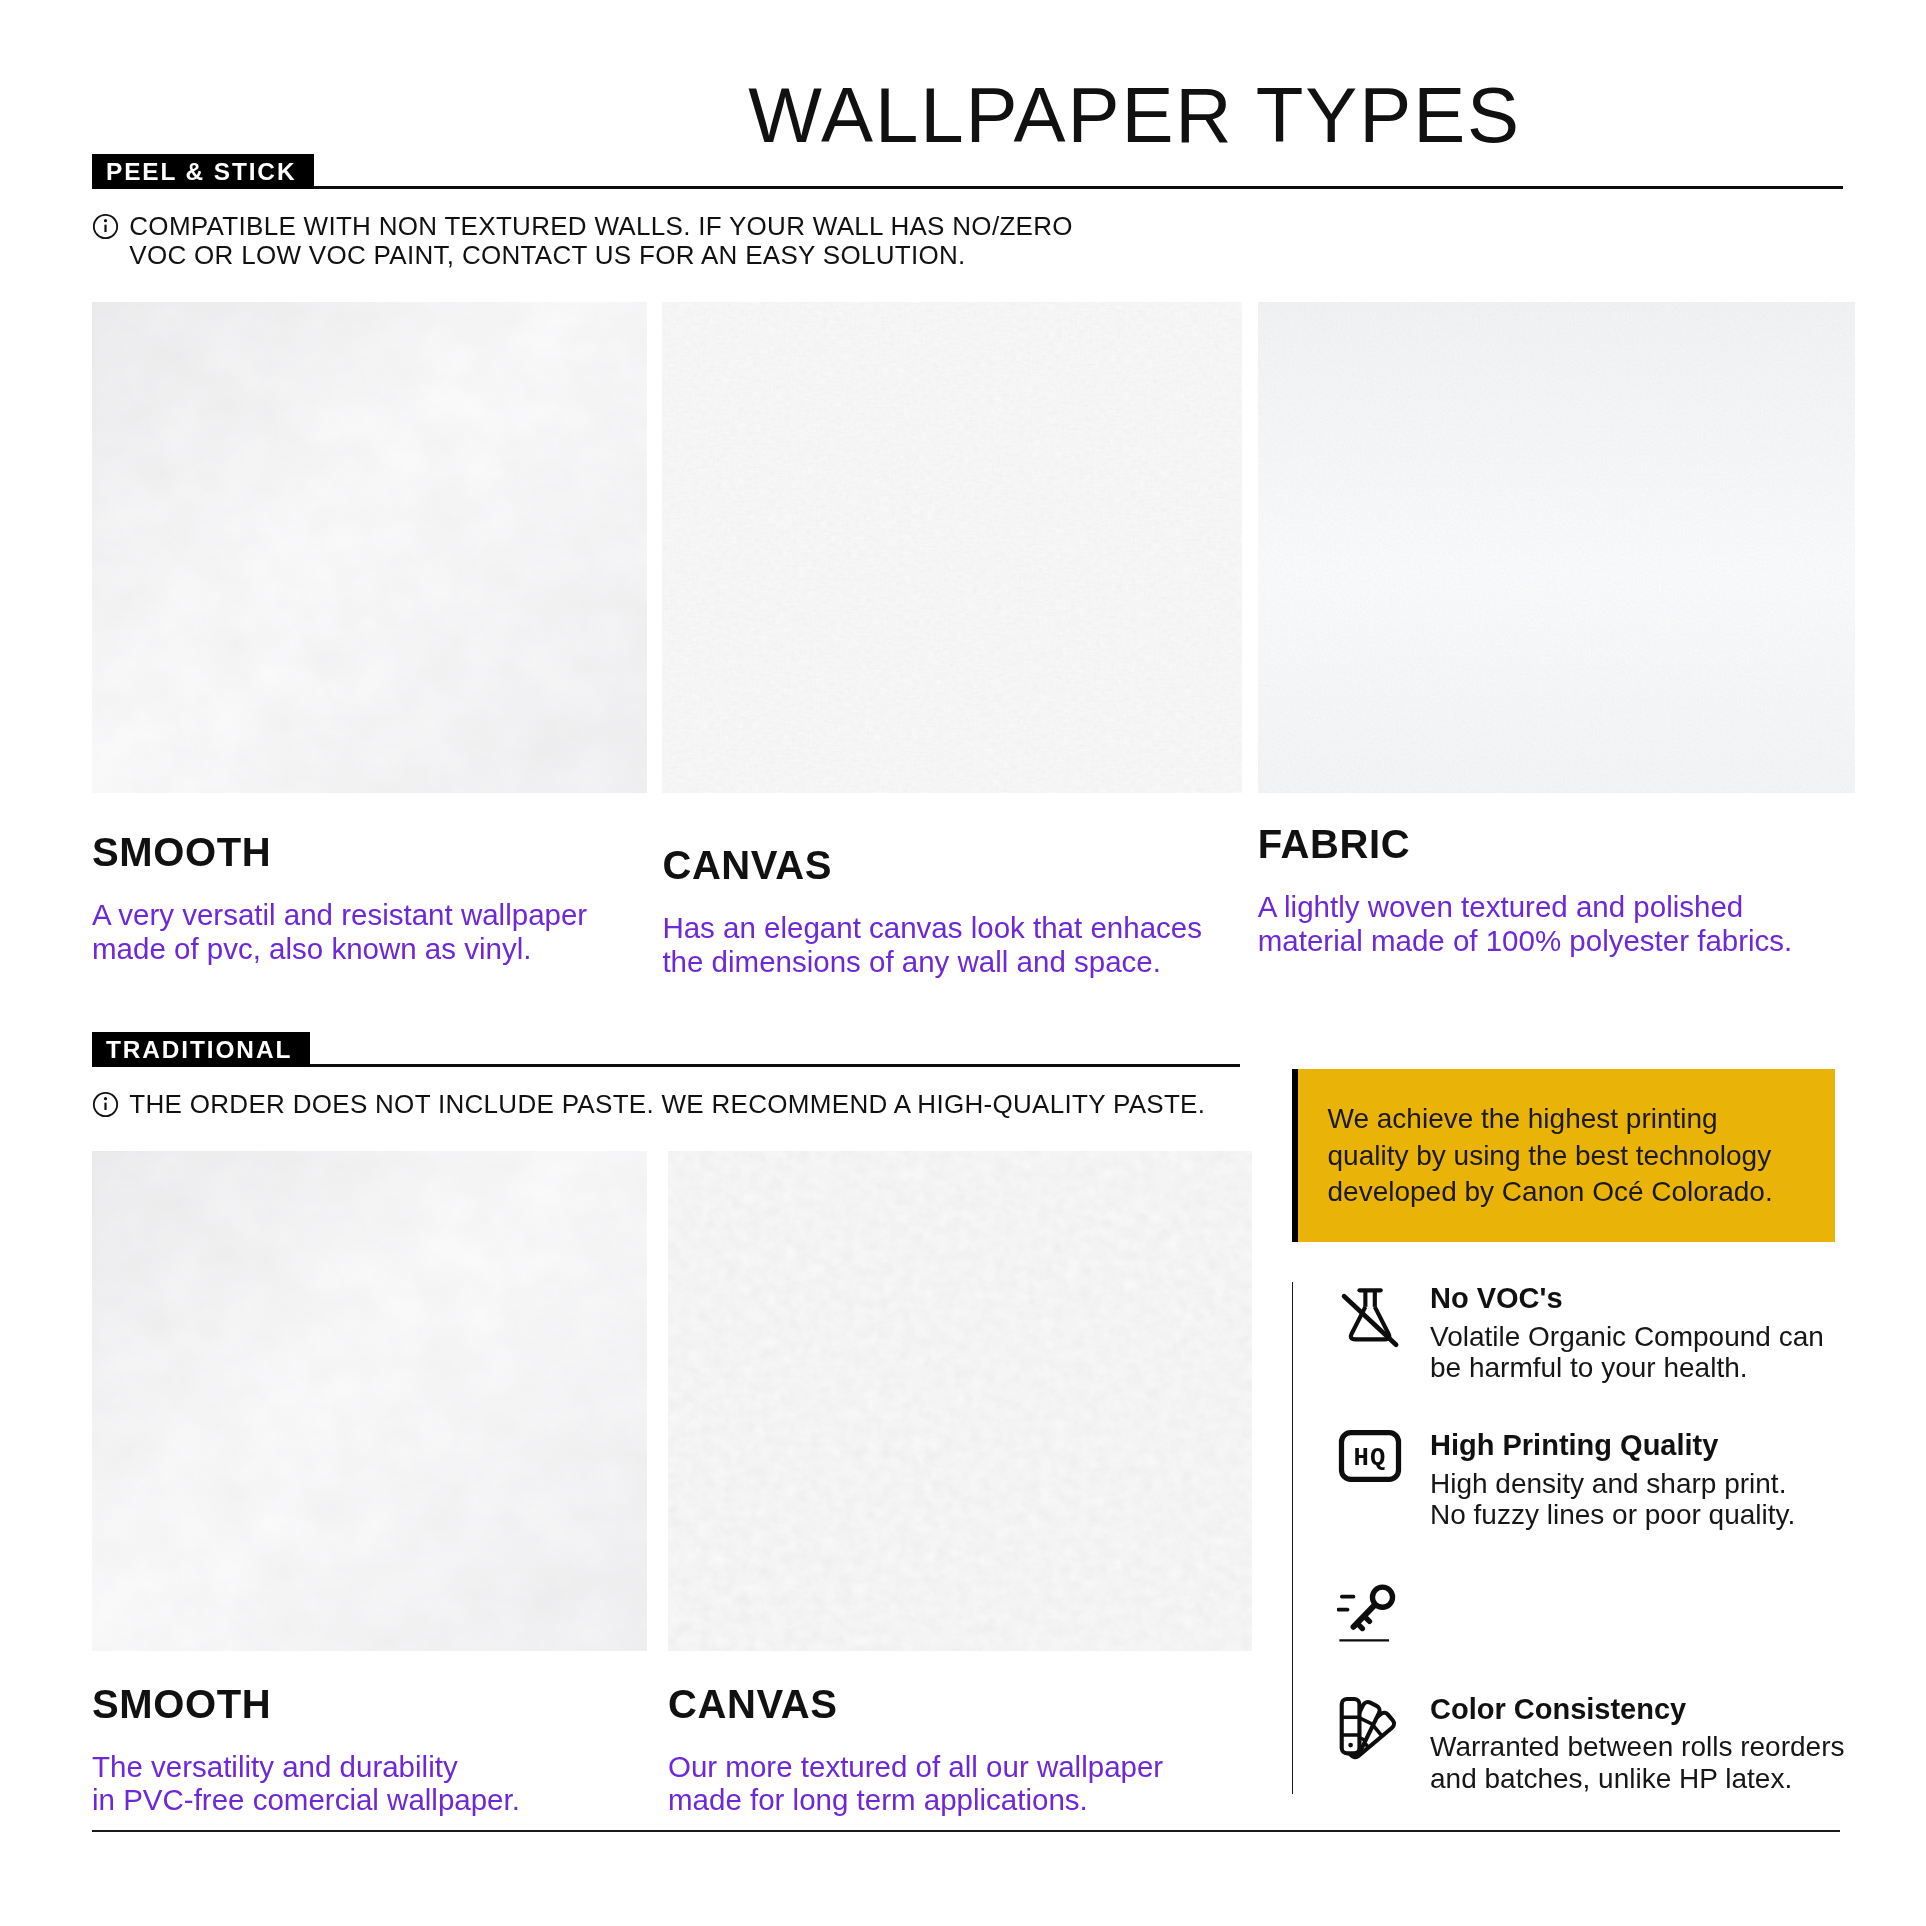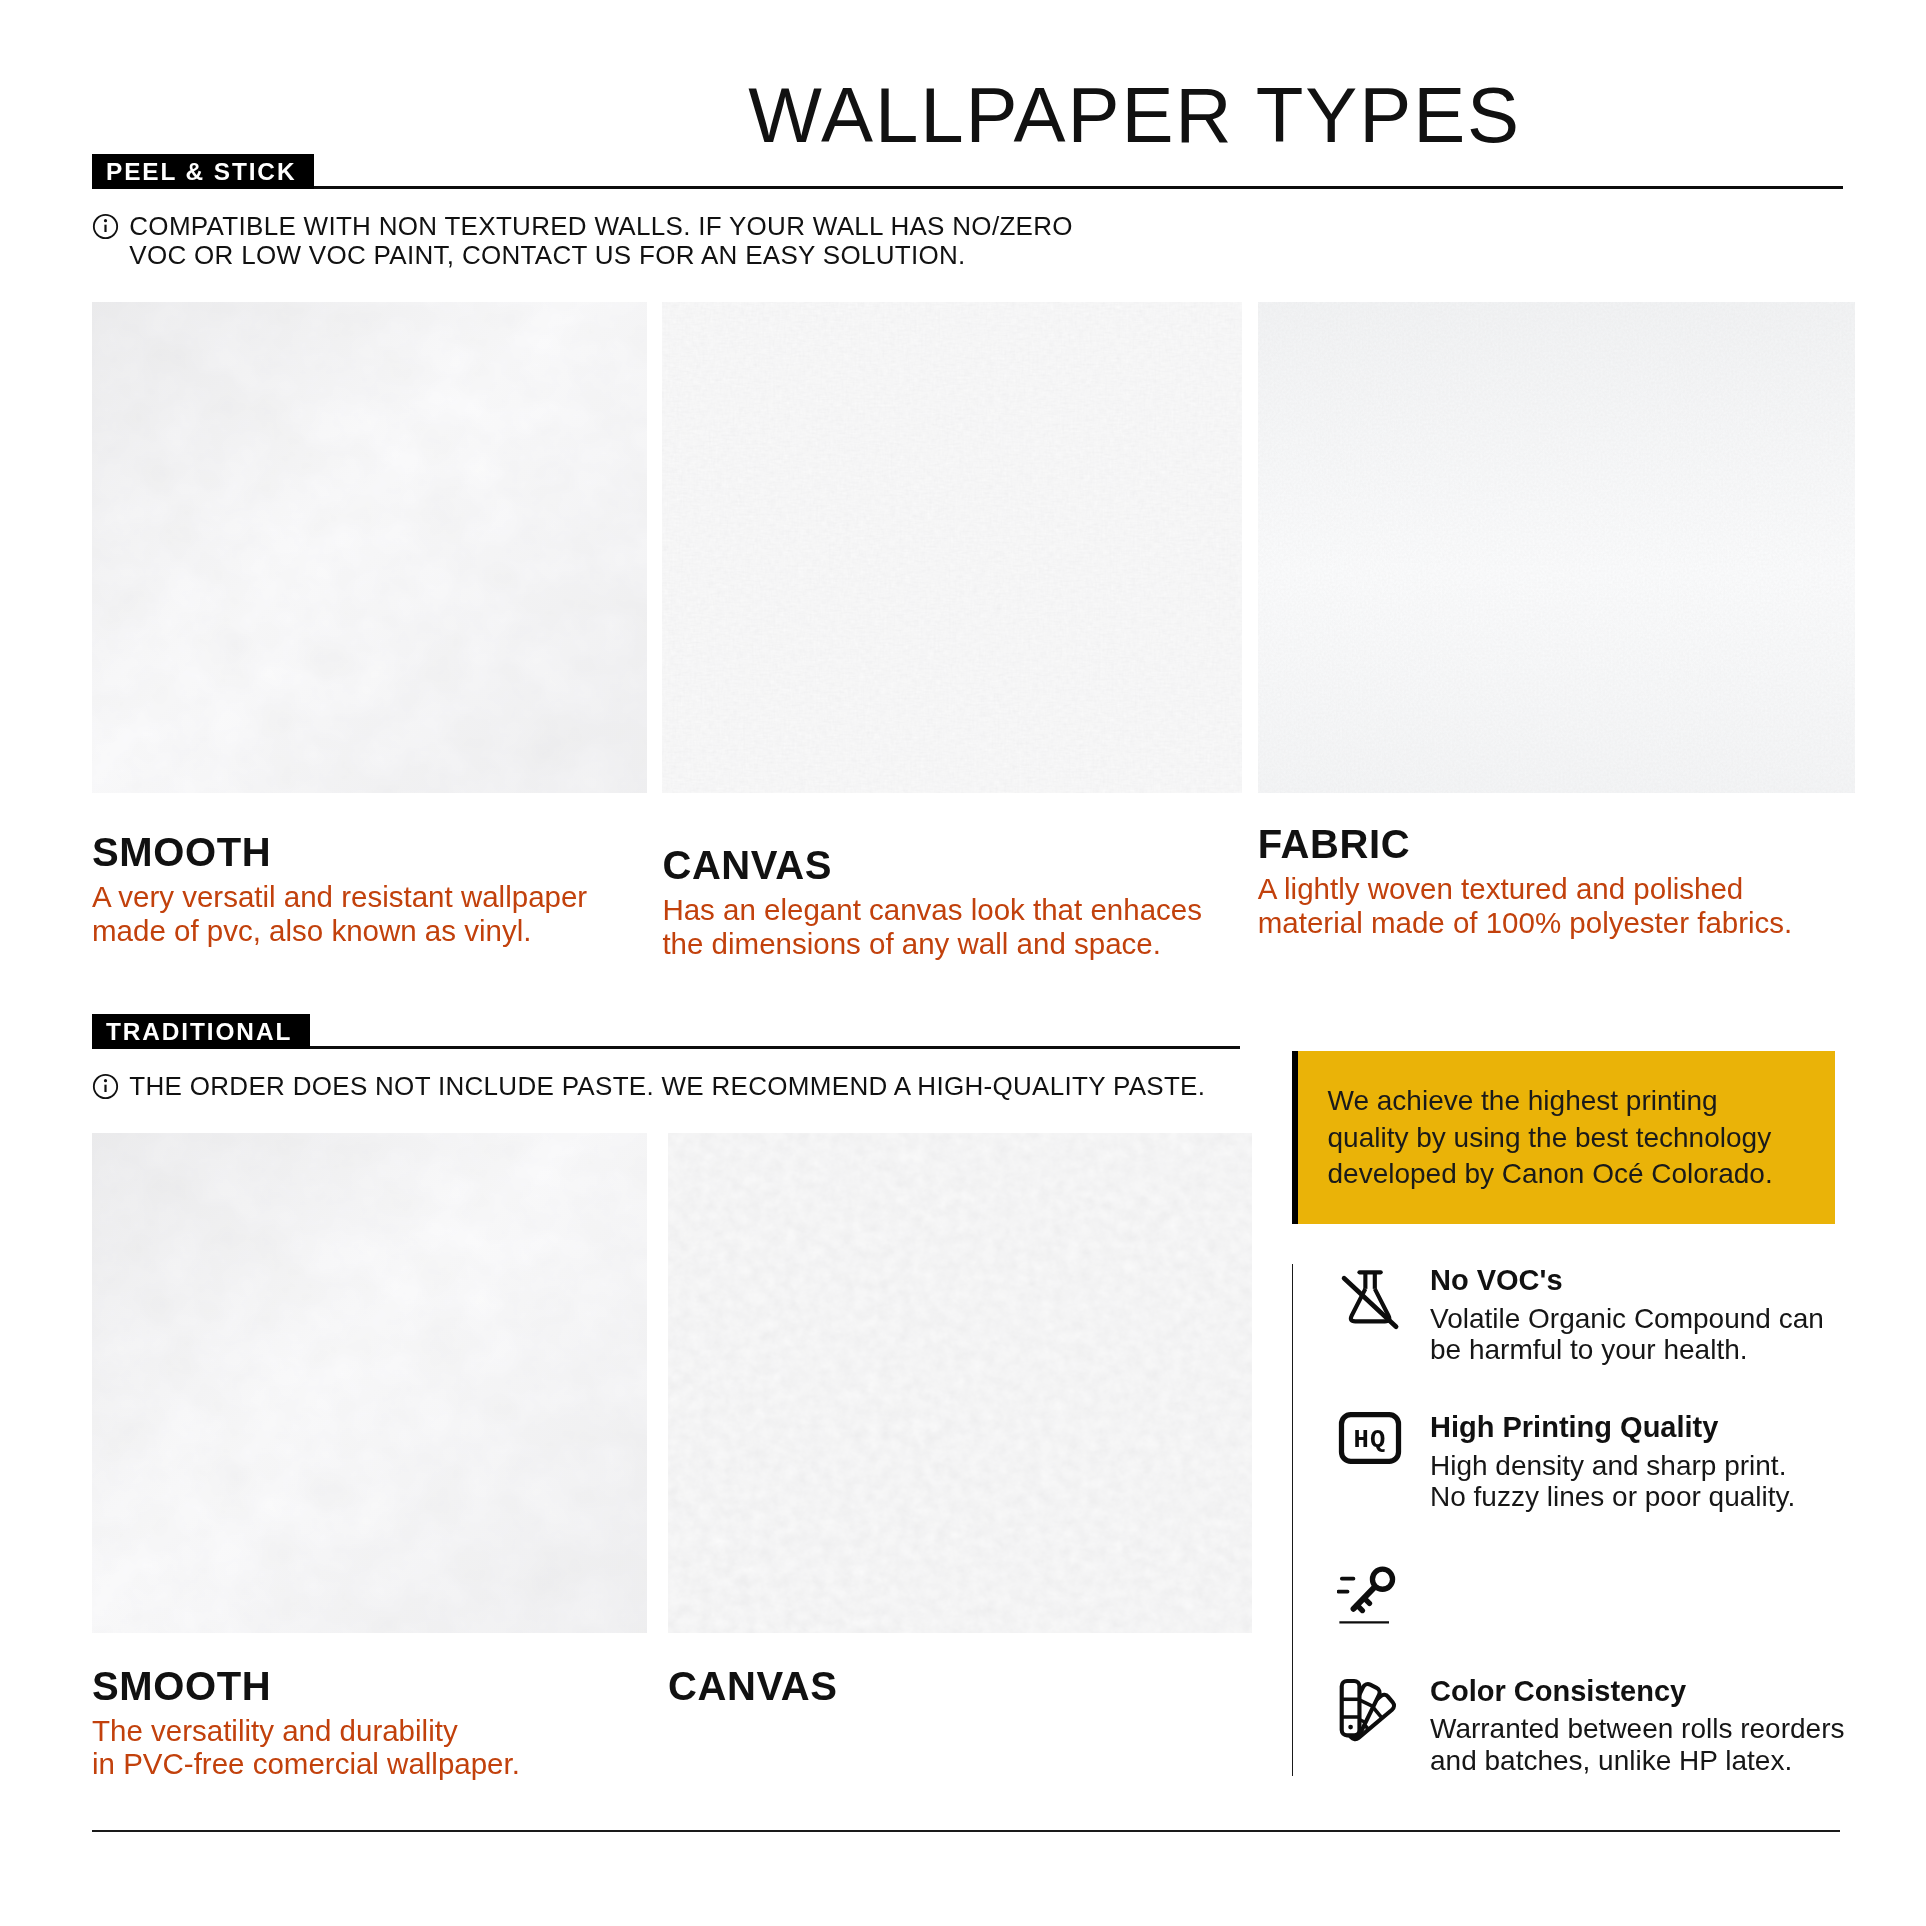--- a/index.html
+++ b/index.html
@@ -36,21 +36,21 @@
   .swatch{position:relative;overflow:hidden;background:#f2f2f2;}
   .swatch svg{position:absolute;inset:0;display:block;}
   .h-row1{height:491px;}
   .h-row2{height:500px;}
   .shade-soft{position:absolute;inset:0;
     background:linear-gradient(135deg,rgba(120,120,125,0.10),rgba(255,255,255,0) 45%,rgba(170,170,175,0.10) 90%);}
   .shade-fabric{position:absolute;inset:0;
     background:linear-gradient(180deg,rgba(140,145,150,0.08),rgba(255,255,255,0) 55%,rgba(140,145,150,0.06));}
   
   .card-name{font-size:40px;font-weight:700;letter-spacing:0.6px;margin:0;line-height:1.15;}
-  .card-desc{font-size:29.5px;line-height:1.14;margin:5px 0 0 0;white-space:pre-line;color:#c2410c;}
+  .card-desc{font-size:29.5px;line-height:1.14;margin:23px 0 0 0;white-space:pre-line;color:#6d28d9;}
   .cap-smooth{margin-top:36px;}
   .cap-canvas{margin-top:49px;}
   .cap-fabric{margin-top:28px;}
   .cap-smooth2{margin-top:29.5px;}
   .cap-canvas2{margin-top:29.5px;}
   
   .lower{display:grid;grid-template-columns:1160px 563px;column-gap:40px;margin-top:54px;}
   
   .aside{margin-top:37px;}
   .quality-box{
@@ -240,20 +240,22 @@
 
         <figure style="margin:0">
           <div class="swatch h-row2">
             <svg width="100%" height="100%" preserveAspectRatio="none" viewBox="0 0 910 778">
               <rect width="100%" height="100%" fill="#f1f1f1" filter="url(#texCoarse)"></rect>
               <rect width="100%" height="100%" filter="url(#texCoarse2)" opacity="0.5"></rect>
             </svg>
           </div>
           <figcaption class="cap-canvas2">
             <h3 class="card-name">CANVAS</h3>
+            <p class="card-desc">Our more textured of all our wallpaper
+made for long term applications.</p>
           </figcaption>
         </figure>
       </div>
     </section>
 
     <aside class="aside">
       <div class="quality-box">
         <p class="quality-text">We achieve the highest printing
 quality by using the best technology
 developed by Canon Océ Colorado.</p>

